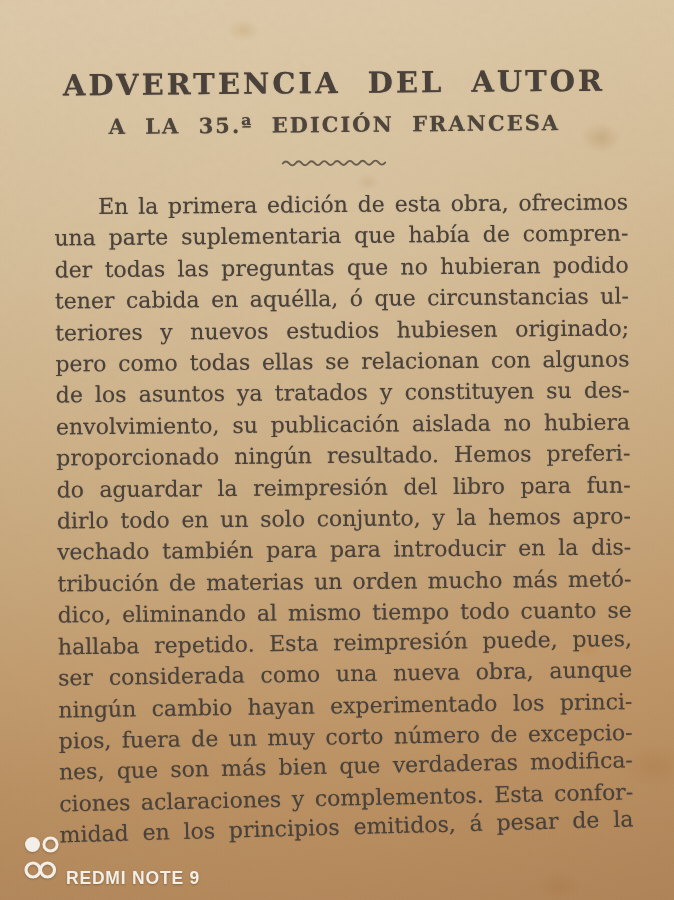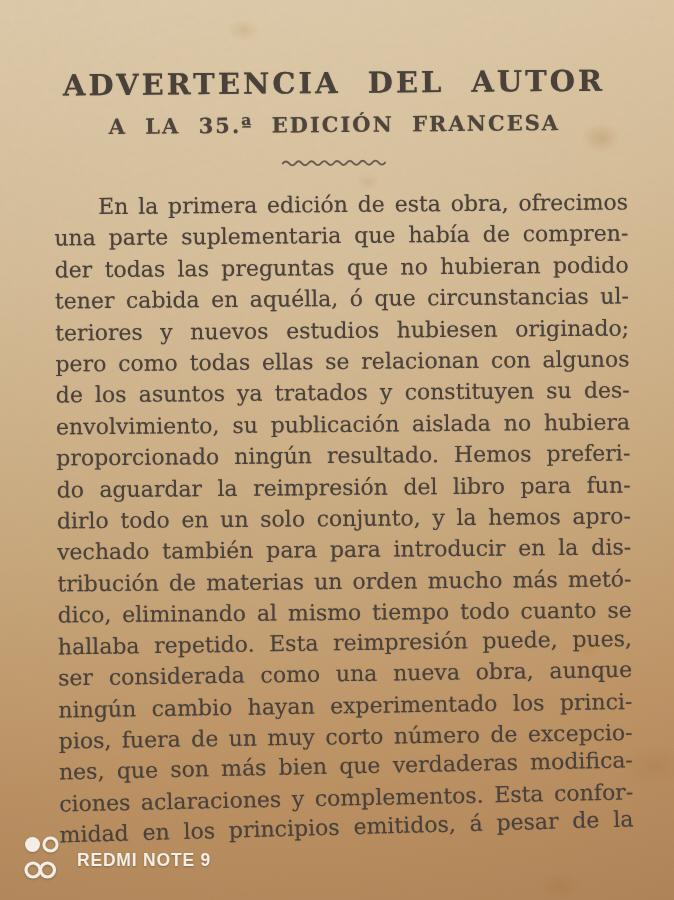--- a/index.html
+++ b/index.html
@@ -48,21 +48,21 @@
     text-shadow:0 0 1px rgba(74,66,58,0.55);
     transform-origin:0 50%;
   }
   .line.indent { text-indent:44px; }
   .body .line:nth-child(n+15) { transform:rotate(-0.35deg); }
   .body .line:nth-child(n+19) { transform:rotate(-0.7deg); }
   .body .line:nth-child(21)   { transform:rotate(-1.1deg); }
 
   .watermark {
     position:absolute; left:23px; bottom:13px;
-    display:flex; align-items:center; gap:14px;
+    display:flex; align-items:flex-end; gap:3px;
     font-family:"Liberation Sans","DejaVu Sans",sans-serif;
     color:#f3efe8;
   }
   .wm-text { display:flex; flex-direction:column; gap:7px; }
   .wm-line {
     font-size:17.5px; font-weight:600; letter-spacing:0.8px; line-height:1;
     text-shadow:0 1px 2px rgba(60,40,20,0.35);
   }
   .wm-logo { display:block; filter:drop-shadow(0 1px 1px rgba(60,40,20,0.3)); }
 </style>

